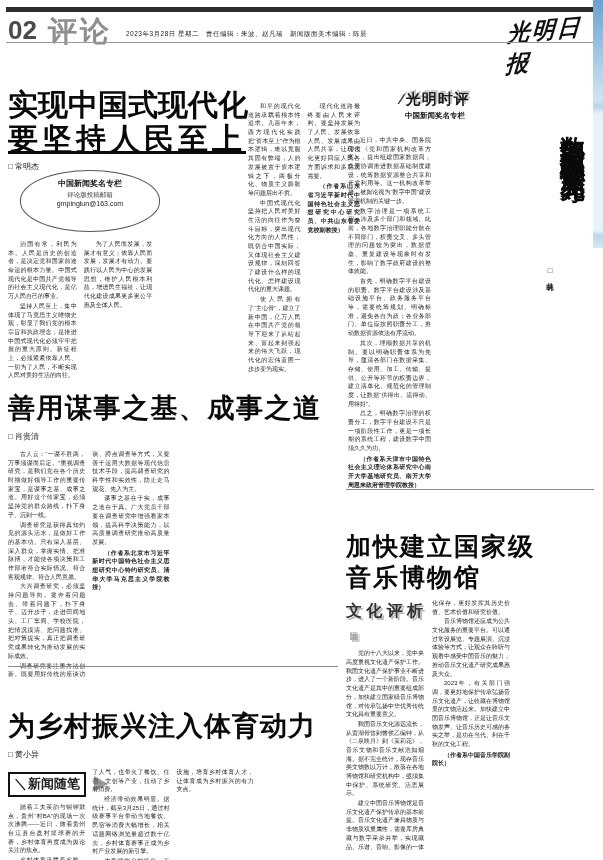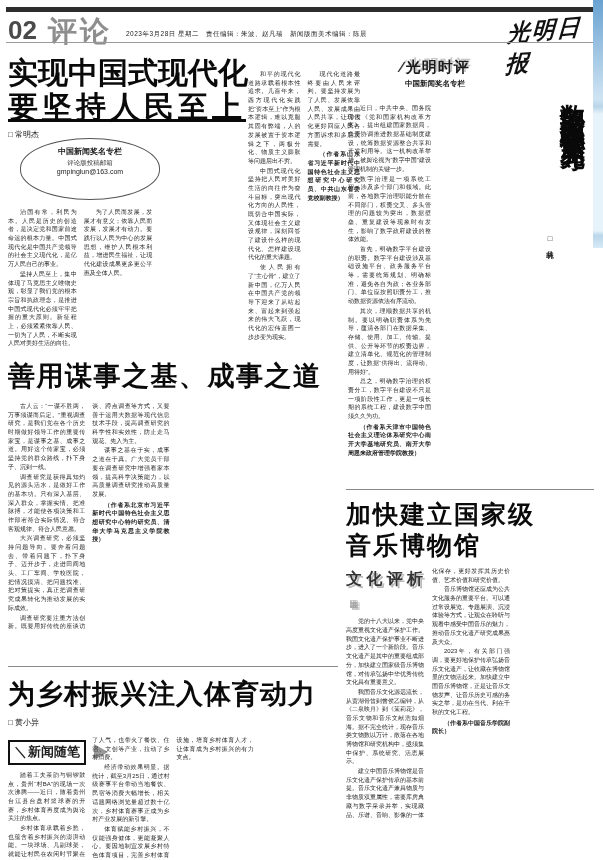--- a/index.html
+++ b/index.html
@@ -7,21 +7,21 @@
         font-family:"Liberation Sans","DejaVu Sans",sans-serif;color:#1a1a1a;}
   .topbar{position:absolute;left:6px;top:7px;width:588px;height:5px;background:#2d2d2d;}
   .pagenum{position:absolute;left:8px;top:15px;font-size:26px;font-weight:700;color:#4a4a4a;}
   .section-title{position:absolute;left:48px;top:12px;font-size:29px;font-weight:900;color:#8e8e8e;letter-spacing:3px;}
   .dateline{position:absolute;left:126px;top:30px;font-size:6.5px;color:#222;letter-spacing:.5px;}
   .masthead{position:absolute;left:506px;top:14px;font-size:23px;font-style:italic;font-weight:700;
             font-family:"DejaVu Serif","Liberation Serif",serif;transform:rotate(-5deg) skewX(-8deg);color:#111;letter-spacing:2px;}
   .headrule{position:absolute;left:6px;top:42px;width:588px;height:1px;background:#9a9a9a;}
   .scrollbar{position:absolute;right:0;top:0;width:10px;height:248px;
      background:linear-gradient(180deg,#69a2d2 0%,#9ec4e2 20%,#cfe4f3 40%,#b9d5e8 43%,#e7f3fa 46%,#e7f3fa 93%,#b9d6e9 95%,#d7eaf6 100%);}
-  .art{position:absolute;}
+  .art{position:absolute;margin-top:32px;}
   .hl{font-weight:900;color:#0a0a0a;font-family:"DejaVu Sans","Liberation Sans",sans-serif;}
   .byline{font-size:8px;color:#222;margin-top:5px;}
   .bodytext{font-size:6px;line-height:1.45;text-align:justify;color:#1f1f1f;column-fill:auto;overflow:hidden;}
   .bodytext p{margin:0 0 1px 0;text-indent:2em;}
   .attribution{font-weight:700;display:block;margin-top:2px;text-indent:2em;font-size:6px;}
   
   .a1-h{font-size:30px;line-height:1.13;width:240px;}
   .a1-h .l2{letter-spacing:4px;display:block;text-decoration:underline;}
   .forum-box{position:absolute;left:12px;top:82px;width:140px;height:62px;border:1.5px solid #555;
              border-radius:70px/30px;text-align:center;padding-top:6px;box-sizing:border-box;}
@@ -136,20 +136,21 @@
           <p>建立中国音乐博物馆是音乐文化遗产保护传承的基本前提。音乐文化遗产兼具物质与非物质双重属性，需要库房典藏与数字采录并举，实现藏品、乐谱、音响、影像的一体化保存，更好发挥其历史价值、艺术价值和研究价值。</p>
           <p>音乐博物馆还应成为公共文化服务的重要平台。可以通过常设展览、专题展演、沉浸体验等方式，让观众在聆听与观看中感受中国音乐的魅力，推动音乐文化遗产研究成果惠及大众。</p>
           <p>2023年，有关部门强调，要更好地保护传承弘扬音乐文化遗产，让收藏在博物馆里的文物活起来。加快建立中国音乐博物馆，正是让音乐文物发声、让音乐历史可感的务实之举，是功在当代、利在千秋的文化工程。</p>
         </div>
       <span class="attribution">（作者系中国音乐学院副院长）</span>
     </div>
   </div>
 
   <div class="art" style="left:8px;top:358px;width:330px;height:302px;">
     <div class="hl pl-h">善用谋事之基、成事之道</div>
+    <div class="byline">□ 肖贵清</div>
     <div class="bodytext pl-body">
       <div>
           <p>古人云：“一谋不胜两，万事须谋而后定。”重视调查研究，是我们党在各个历史时期做好领导工作的重要传家宝，是谋事之基、成事之道。用好这个传家宝，必须坚持党的群众路线，扑下身子、沉到一线。</p>
           <p>调查研究是获得真知灼见的源头活水，是做好工作的基本功。只有深入基层、深入群众，掌握实情、把准脉搏，才能使各项决策和工作部署符合实际情况、符合客观规律、符合人民意愿。</p>
           <p>大兴调查研究，必须坚持问题导向。要奔着问题去、带着问题下，扑下身子、迈开步子，走进田间地头、工厂车间、学校医院，把情况摸清、把问题找准、把对策提实，真正把调查研究成果转化为推动发展的实际成效。</p>
           <p>调查研究要注重方法创新。既要用好传统的座谈访谈、蹲点调查等方式，又要善于运用大数据等现代信息技术手段，提高调查研究的科学性和实效性，防止走马观花、先入为主。</p>
           <p>谋事之基在于实，成事之道在于真。广大党员干部要在调查研究中增强看家本领，提高科学决策能力，以高质量调查研究推动高质量发展。</p>
         </div>
       <span class="attribution">（作者系北京市习近平新时代中国特色社会主义思想研究中心特约研究员、清华大学马克思主义学院教授）</span>
     </div>

